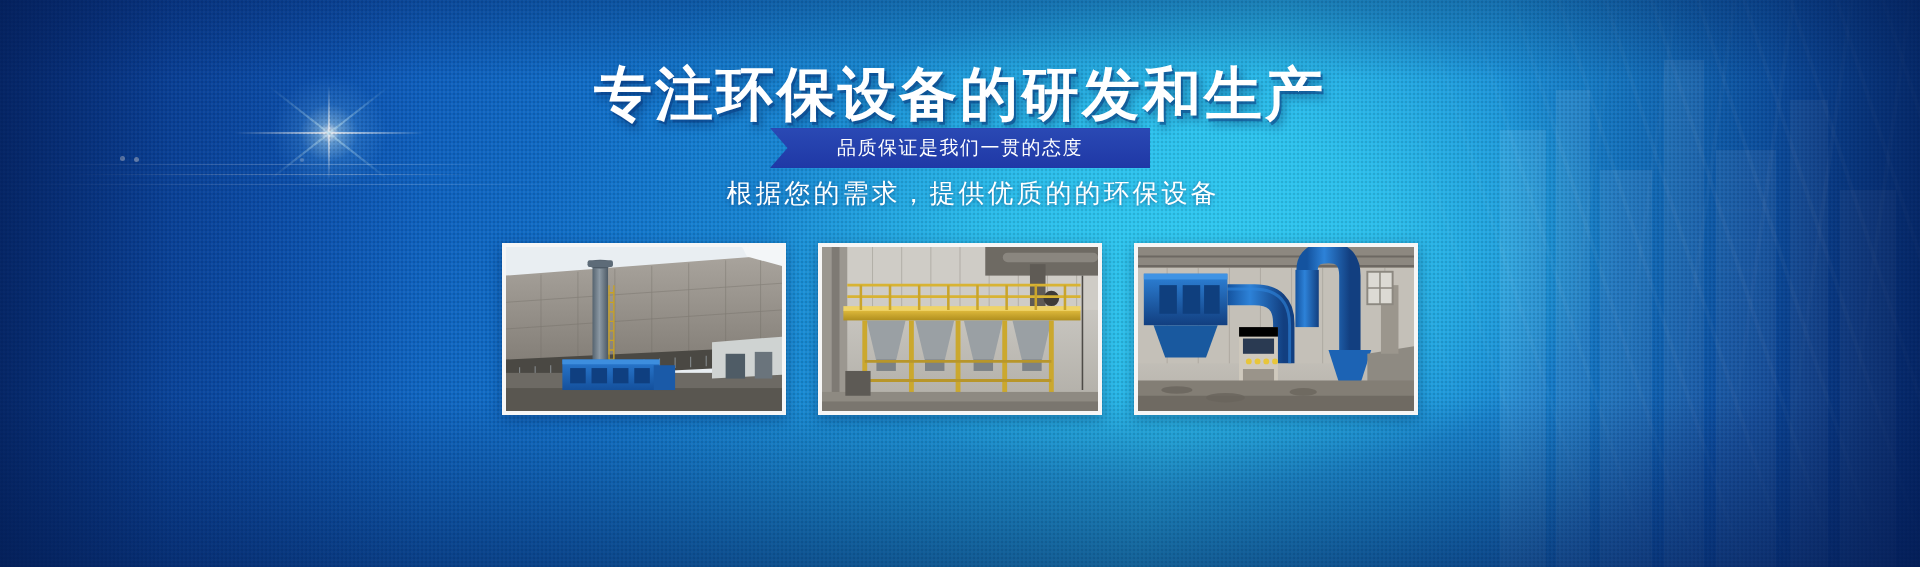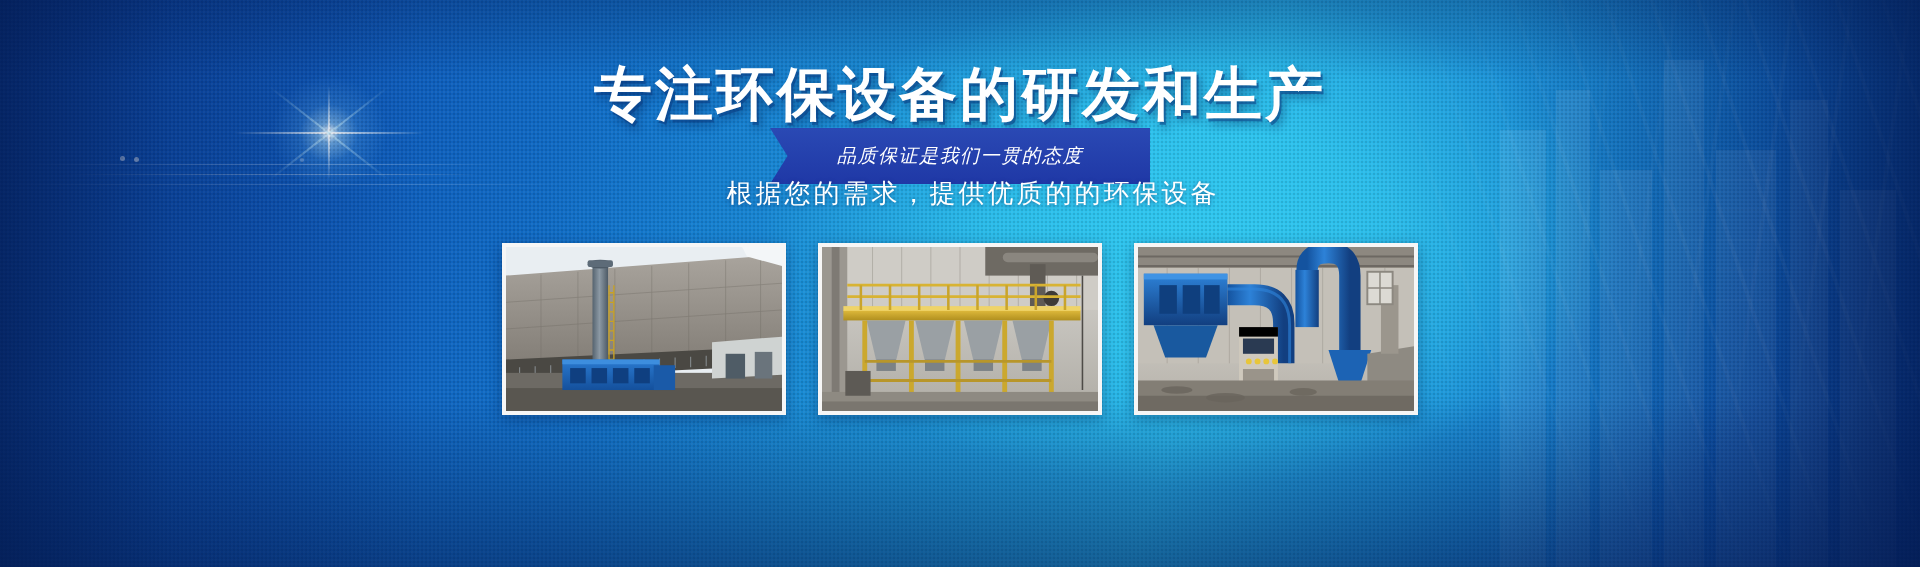--- a/index.html
+++ b/index.html
@@ -132,28 +132,27 @@
     text-shadow: 2px 3px 0 rgba(10,58,130,0.55), 4px 6px 10px rgba(4,30,80,0.45);
     white-space:nowrap;
   }
 
   .badge-wrap {
     position:absolute; left:0; right:0; top:128px;
     display:flex; justify-content:center;
   }
   .badge {
     position:relative;
-    width:380px; height:56px;
+    width:380px; height:40px;
     display:flex; align-items:center; justify-content:center;
     background:linear-gradient(to bottom, #2a49b4 0%, #1f38a6 100%);
     color:#ffffff;
     font-size:19px;
     letter-spacing:1.5px;
     clip-path:polygon(0% 0%, 100% 0%, 100% 100%, 0% 100%, 4.6% 50%);
-    font-style:italic;
   }
   .badge::after {
     content:"";
     position:absolute; right:0; top:0; width:18px; height:100%;
     background:linear-gradient(to bottom,#2a49b4,#1f38a6);
     clip-path:polygon(0 0, 100% 0, 100% 100%, 0 100%);
   }
   .badge-text { position:relative; z-index:2; }
 
   .subline {

